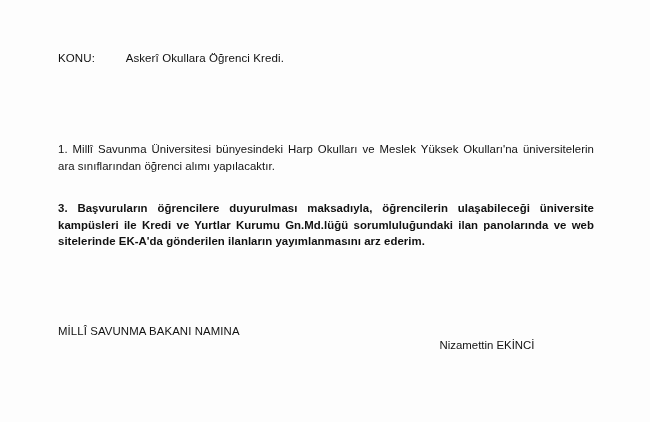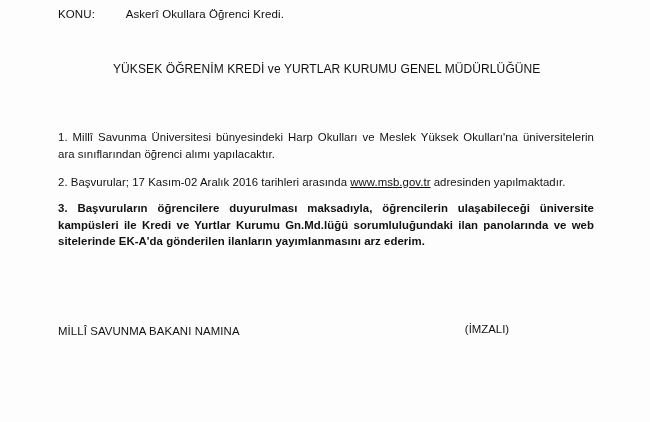--- a/index.html
+++ b/index.html
@@ -23,20 +23,21 @@
   .subject-line {
     position: absolute;
     left: 58px;
     top: 8px;
     font-size: 11.5px;
     letter-spacing: 0.1px;
     white-space: nowrap;
   }
   .subject-label {
     display: inline-block;
+    margin-top: 44px;
   }
   .subject-sep {
     display: inline-block;
     width: 34px;
     text-align: left;
   }
   .subject-value {
     display: inline-block;
   }
   .addressee {
@@ -49,21 +50,21 @@
   }
   .para {
     position: absolute;
     left: 58px;
     width: 536px;
     font-size: 11.4px;
     line-height: 16.5px;
     text-align: justify;
     letter-spacing: 0.05px;
   }
-  .para.p1 { top: 129px; }
+  .para.p1 { top: 141px; }
   .para.p2 { top: 174px; }
   .para.p3 { top: 200px; font-weight: bold; }
   .link {
     text-decoration: underline;
     color: #111111;
   }
   .signature-block-name {
     position: absolute;
     left: 58px;
     top: 277px;
@@ -94,28 +95,24 @@
 </style>
 </head>
 <body>
 
 <div class="page">
 
   <div class="subject-line">
     <span class="subject-label">KONU</span><span class="subject-sep">:</span><span class="subject-value">Askerî Okullara Öğrenci Kredi.</span>
   </div>
 
-  <div class="addressee">YÜKSEK ÖĞRENİM KREDİ ve YURTLAR KURUMU GENEL MÜDÜRLÜĞÜNE</div>
 
   <div class="para p1">1. Millî Savunma Üniversitesi bünyesindeki Harp Okulları ve Meslek Yüksek Okulları'na üniversitelerin ara sınıflarından öğrenci alımı yapılacaktır.</div>
 
-  <div class="para p2">
-    <span>2. Başvurular; 17 Kasım-02 Aralık 2016 tarihleri arasında </span><span class="link">www.msb.gov.tr</span><span> adresinden yapılmaktadır.</span>
-  </div>
 
   <div class="para p3">3. Başvuruların öğrencilere duyurulması maksadıyla, öğrencilerin ulaşabileceği üniversite kampüsleri ile Kredi ve Yurtlar Kurumu Gn.Md.lüğü sorumluluğundaki ilan panolarında ve web sitelerinde EK-A'da gönderilen ilanların yayımlanmasını arz ederim.</div>
 
   <div class="signature-block-name">MİLLÎ SAVUNMA BAKANI NAMINA</div>
 
-  <div class="sign l1">(İMZALI)</div>
+  <div class="sign l2">Nizamettin EKİNCİ</div>
 
   <div class="noise-edge"></div>
 </div>
 
 </body></html>

